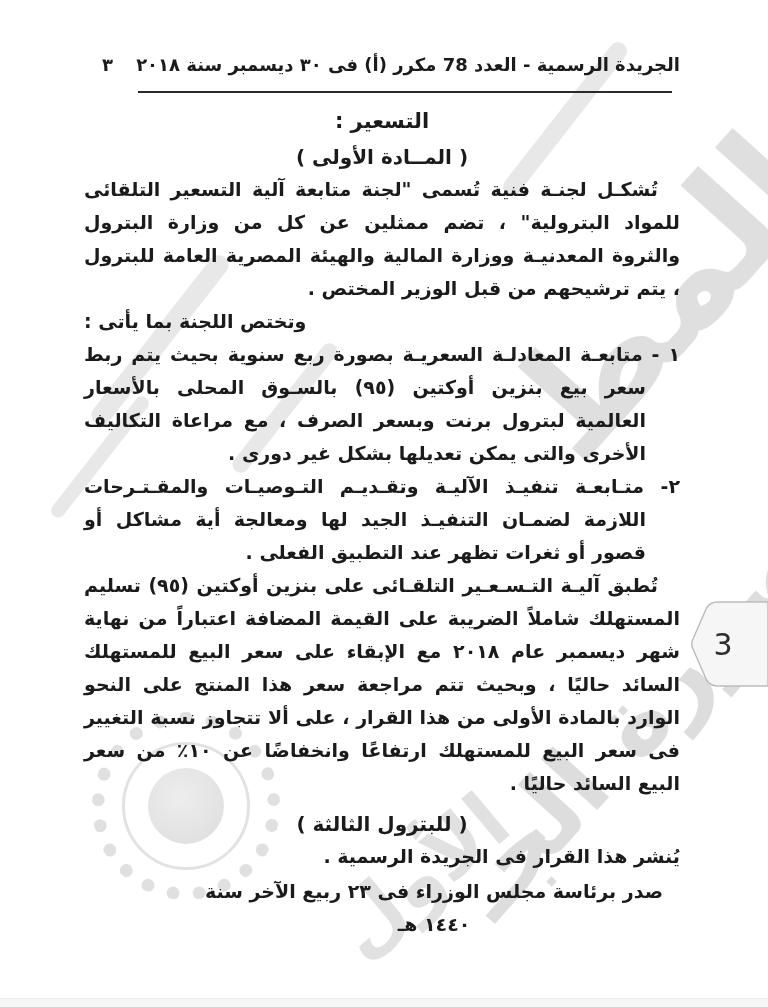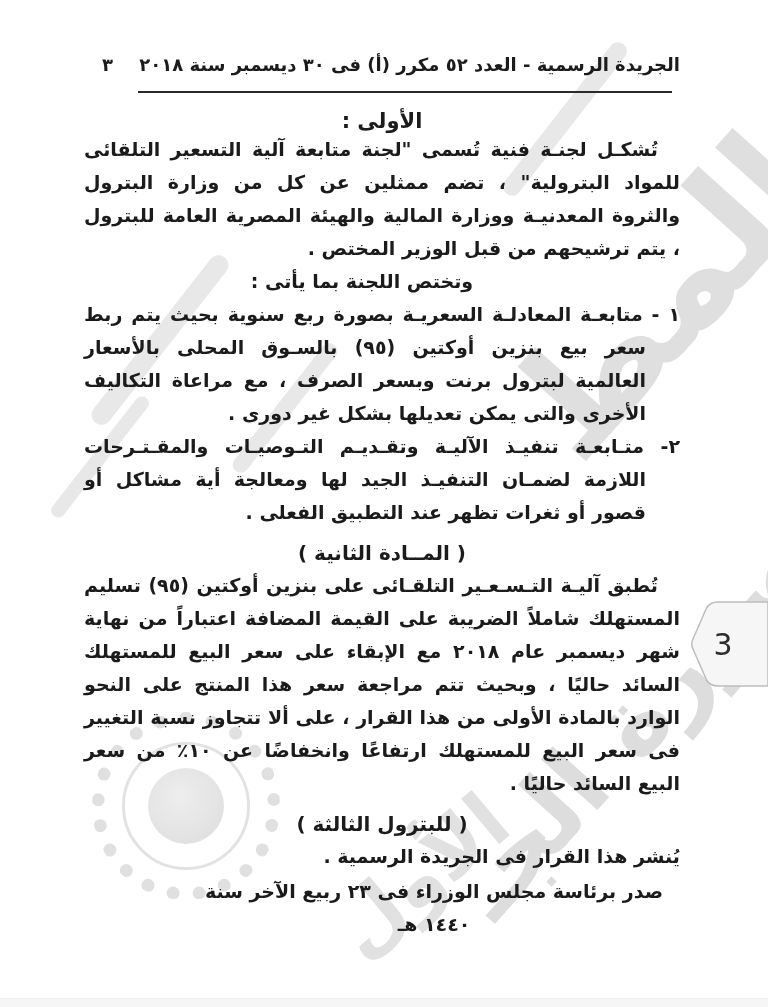--- a/index.html
+++ b/index.html
@@ -27,21 +27,21 @@
   
   .content{position:relative;z-index:2;padding:54px 88px 0 84px;}
   .header{display:flex;justify-content:space-between;align-items:flex-end;
     font-size:18px;font-weight:700;padding-left:18px;}
   .rule{height:2px;background:#2a2a2a;margin:16px 8px 0 54px;}
   .h-center{text-align:center;font-weight:700;}
   .h-qarar{font-size:21px;margin-top:16px;}
   .h-article{font-size:20px;margin-top:8px;line-height:32px;}
   .para{font-size:19px;font-weight:700;line-height:33px;text-align:justify;margin:0;}
   .first-indent{text-indent:22px;}
-  .lead{text-indent:40px;text-align:center;}
+  .lead{text-indent:40px;text-align:left;}
   .item{padding-right:34px;text-indent:-34px;}
   .publish-line{text-align:right;text-indent:0;}
   .issued{text-align:center;padding-left:104px;text-indent:0;margin-top:2px;}
   
   .side-tab{position:absolute;right:0;top:597px;width:80px;height:94px;z-index:3;cursor:pointer;}
   .side-tab svg{position:absolute;inset:0;}
   .side-tab .num{position:absolute;inset:0;display:flex;align-items:center;justify-content:center;
     font-size:30px;color:#2e2e2e;font-weight:400;padding-right:10px;
     font-family:"DejaVu Sans",sans-serif;}
   
@@ -64,38 +64,38 @@
     <div class="seal">
       <div class="outer"></div>
       <div class="mid"></div>
       <div class="core"></div>
     </div>
   </div>
 
   <div class="content">
 
     <div class="header">
-      <span>الجريدة الرسمية - العدد ٥٢ مكرر (أ) فى ٣٠ ديسمبر سنة ٢٠١٨</span>
+      <span>الجريدة الرسمية - العدد 78 مكرر (أ) فى ٣٠ ديسمبر سنة ٢٠١٨</span>
       <span>٣</span>
     </div>
     <div class="rule"></div>
 
-    <div class="h-center h-qarar">الأولى :</div>
+    <div class="h-center h-qarar">التسعير :</div>
 
+    <div class="h-center h-article">( المــادة الأولى )</div>
 
     <p class="para first-indent">تُشكـل لجنـة فنية تُسمى "لجنة متابعة آلية التسعير التلقائى للمواد البترولية" ، تضم ممثلين عن كل من وزارة البترول والثروة المعدنيـة ووزارة المالية والهيئة المصرية العامة للبترول ، يتم ترشيحهم من قبل الوزير المختص .</p>
 
     <p class="para lead">وتختص اللجنة بما يأتى :</p>
 
     <p class="para item">١ - متابعـة المعادلـة السعريـة بصورة ربع سنوية بحيث يتم ربط سعر بيع بنزين أوكتين (٩٥) بالسـوق المحلى بالأسعار العالمية لبترول برنت وبسعر الصرف ، مع مراعاة التكاليف الأخرى والتى يمكن تعديلها بشكل غير دورى .</p>
 
     <p class="para item">٢- متـابعـة تنفيـذ الآليـة وتقـديـم التـوصيـات والمقـتـرحات اللازمة لضمـان التنفيـذ الجيد لها ومعالجة أية مشاكل أو قصور أو ثغرات تظهر عند التطبيق الفعلى .</p>
 
 
-    <div class="h-center h-article">( المــادة الثانية )</div>
 
     <p class="para first-indent">تُطبق آليـة التـسـعـير التلقـائى على بنزين أوكتين (٩٥) تسليم المستهلك شاملاً الضريبة على القيمة المضافة اعتباراً من نهاية شهر ديسمبر عام ٢٠١٨ مع الإبقاء على سعر البيع للمستهلك السائد حاليًا ، وبحيث تتم مراجعة سعر هذا المنتج على النحو الوارد بالمادة الأولى من هذا القرار ، على ألا تتجاوز نسبة التغيير فى سعر البيع للمستهلك ارتفاعًا وانخفاضًا عن ١٠٪ من سعر البيع السائد حاليًا .</p>
 
     <div class="h-center h-article">( للبترول الثالثة )</div>
 
     <p class="para publish-line">يُنشر هذا القرار فى الجريدة الرسمية .</p>
 
     <p class="para issued">صدر برئاسة مجلس الوزراء فى ٢٣ ربيع الآخر سنة ١٤٤٠ هـ</p>
 
   </div>

